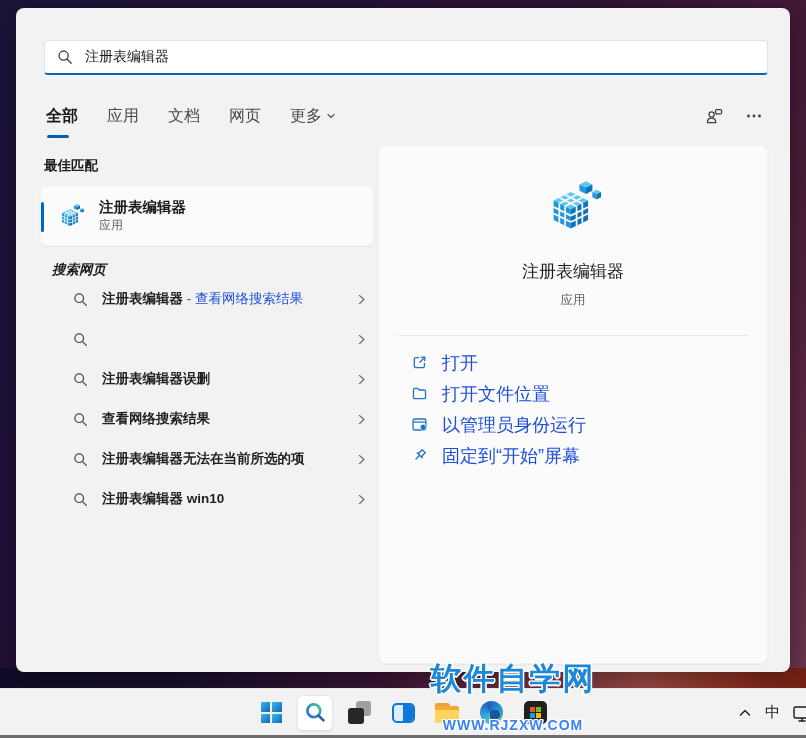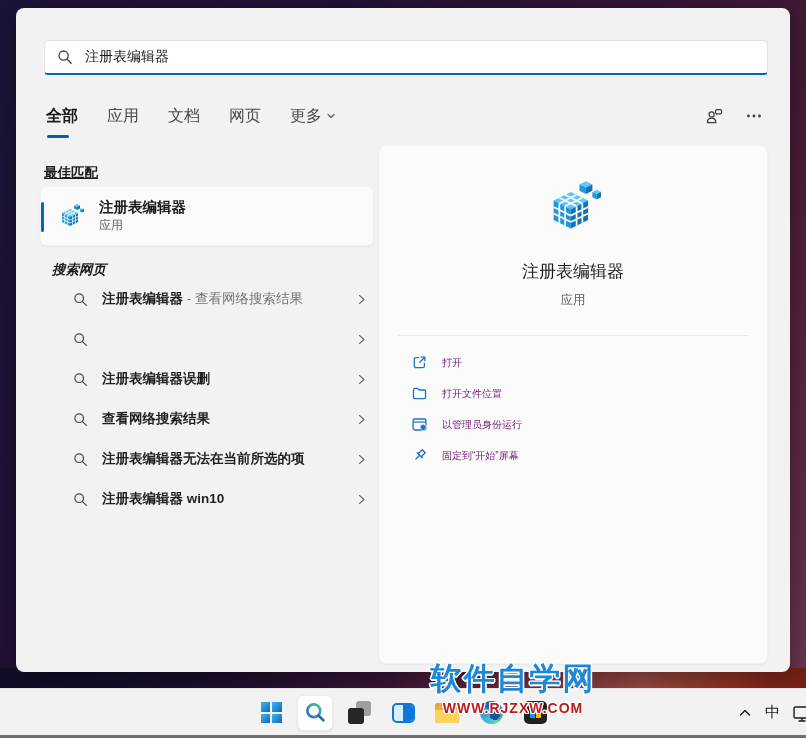--- a/index.html
+++ b/index.html
@@ -29,47 +29,47 @@
   .tab{ position:relative; font-size:16px; color:#4a4a4a; padding:2px 2px 12px 2px; cursor:default; display:flex; align-items:flex-start; gap:4px;justify-content:center;}
   .tab.active{ color:#1a1a1a; font-weight:700; }
   .tab.active::after{ content:""; position:absolute; left:3px; bottom:0; width:22px; height:3px;
     border-radius:2px; background:#005fb8; }
   .tab .dd{ display:none; margin-top:5px; }
   .tab.has-dd .dd{ display:inline-block; }
 
   .hdr-icons{ position:absolute; left:688px; top:98px; display:flex; gap:22px; align-items:center; color:#3c3c3c; }
 
   .section-h{ position:absolute; font-size:13.5px; font-weight:700; color:#1a1a1a; }
-  .h-best{ left:28px; top:156px;text-decoration:underline; }
+  .h-best{ left:28px; top:149px; }
   .h-web{ left:36px; top:253px;font-style:italic; }
 
   .card{ background:#fbfbfb; border:1px solid rgba(0,0,0,.035); box-shadow:0 1px 2px rgba(0,0,0,.05); }
 
   .bm-card{ position:absolute; left:24px; top:178px; width:334px; height:60px; border-radius:6px;
     display:flex; align-items:center; padding-left:17px; gap:15px; }
   .bm-accent{ position:absolute; left:0; top:15px; width:3px; height:30px; border-radius:2px; background:#0067c0; }
   .bm-name{ font-size:14.5px; font-weight:700; color:#1a1a1a; line-height:1.35; }
   .bm-type{ font-size:12px; color:#616161; }
 
   .suggestions{ position:absolute; left:24px; top:271px; width:334px; }
   .sug-row{ height:40px; display:flex; align-items:center; padding:0 6px 0 33px; gap:14px; }
   .sug-text{ font-size:13.5px; font-weight:700; color:#1f1f1f; white-space:nowrap; }
-  .sug-suffix{ font-weight:400; color:#737373; }
+  .sug-suffix{ font-weight:400; color:#1d4ed8; }
   .sug-row .chev{ margin-left:auto; flex:none; }
 
   
   .details{ position:absolute; left:362px; top:137px; width:390px; height:519px; border-radius:8px;
     display:flex; flex-direction:column; align-items:center; }
   .dt-icon{ margin-top:33px; }
   .dt-name{ margin-top:25px; font-size:17px; font-weight:500; color:#1b1b1b; }
   .dt-type{ margin-top:9px; font-size:12.5px; color:#5f5f5f; }
   .dt-div{ margin-top:26px; width:350px; height:1px; background:#e8e8e8; }
   .actions{ margin-top:11px; width:100%; padding-left:32px; }
   .action-row{ height:31px; display:flex; align-items:center; gap:14px; color:#2173c4; }
-  .action-row .lbl{ font-size:10px; color:#701a75; }
+  .action-row .lbl{ font-size:18px; color:#1d4ed8; }
   .action-row svg{ width:17px; height:17px; }
 
   
   .taskbar{ position:absolute; left:0; top:688px; width:806px; height:47px; z-index:2;
     background:#f2f2f2; border-top:1px solid #e4e4e4; }
   .tb-center{ position:absolute; left:50%; top:0; transform:translateX(-50%); height:47px;
     display:flex; align-items:center; gap:8px; }
   .tb-btn{ width:36px; height:36px; border-radius:6px; display:flex; align-items:center; justify-content:center; }
   .tb-btn.active{ background:#ffffff; border:1px solid #e9e9e9; box-shadow:0 1px 2px rgba(0,0,0,.08); }
 
@@ -98,21 +98,21 @@
   .tray{ position:absolute; right:-8px; top:0; height:47px; display:flex; align-items:center; gap:12px; color:#1b1b1b; }
   .ime{ font-size:15px; }
 
   .bottom-edge{ position:absolute; left:0; top:735px; width:806px; height:3px; background:#6d6d6d; z-index:3; }
 
   
   .watermark{ position:absolute; left:513px; top:658px; transform:translateX(-50%); z-index:10;
     text-align:center; pointer-events:none; white-space:nowrap; }
   .wm-title{ font-size:31px; font-weight:700; letter-spacing:2px; color:#1e88d8;
     text-shadow:-1.5px 0 #fff,1.5px 0 #fff,0 -1.5px #fff,0 1.5px #fff,-1px -1px #fff,1px 1px #fff,-1px 1px #fff,1px -1px #fff; }
-  .wm-url{ margin-top:0px; font-size:14px; font-weight:700; letter-spacing:1px; color:#b91c1c;
+  .wm-url{ margin-top:17px; font-size:14px; font-weight:700; letter-spacing:1px; color:#3b82f6;
     text-shadow:-1.2px 0 #fff,1.2px 0 #fff,0 -1.2px #fff,0 1.2px #fff,-1px -1px #fff,1px 1px #fff,-1px 1px #fff,1px -1px #fff; }
 </style>
 </head>
 <body>
 
 <svg width="0" height="0" style="position:absolute">
   <defs>
     <symbol id="regedit-sym" viewBox="0 0 52 52">
       <polygon points="24,12 40,20 24,28 8,20" fill="#5ec8f3"></polygon>
       <polygon points="8,20 24,28 24,46 8,38" fill="#2196dd"></polygon>

